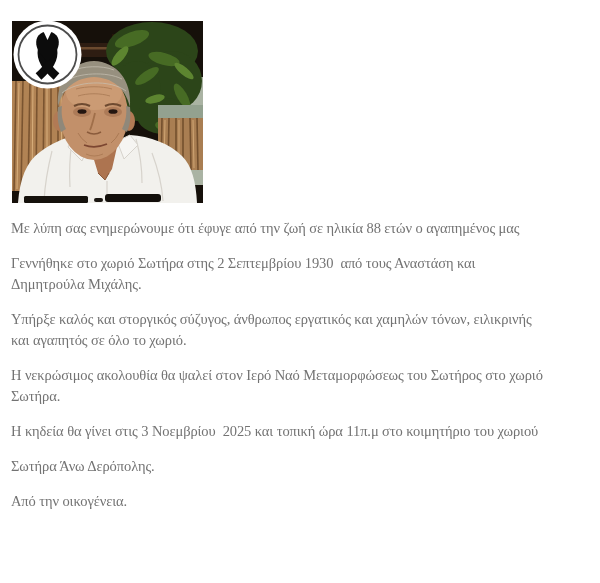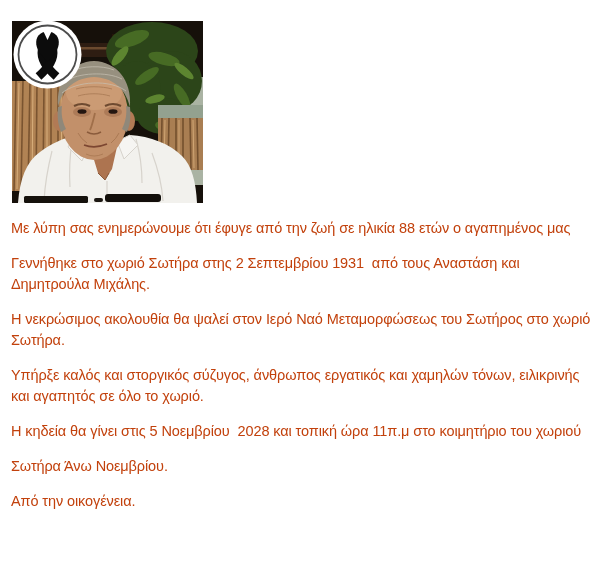--- a/index.html
+++ b/index.html
@@ -35,24 +35,25 @@
     top: -1px;
     width: 69px;
     height: 69px;
     display: block;
   }
   .announcement {
     position: absolute;
     left: 11px;
     right: 13px;
     top: 218px;
-    color: #c2410c;
+    color: #737373;
     font-size: 14.5px;
     line-height: 21px;
     letter-spacing: -0.1px;
+    font-family: Liberation Serif, serif;
   }
   .paragraph {
     margin: 0 0 14px 0;
   }
   .text-line {
     white-space: pre;
   }
 </style>
 </head>
 <body>
@@ -201,33 +202,33 @@
       <path d="M30,10.5 L39,10.5 L34.5,20 Z" fill="#ffffff"></path>
     </g>
   </svg>
 </div>
 
 <div class="announcement">
   <div class="paragraph">
     <div class="text-line">Με λύπη σας ενημερώνουμε ότι έφυγε από την ζωή σε ηλικία 88 ετών ο αγαπημένος μας</div>
   </div>
   <div class="paragraph">
-    <div class="text-line">Γεννήθηκε στο χωριό Σωτήρα στης 2 Σεπτεμβρίου 1931  από τους Αναστάση και</div>
+    <div class="text-line">Γεννήθηκε στο χωριό Σωτήρα στης 2 Σεπτεμβρίου 1930  από τους Αναστάση και</div>
     <div class="text-line">Δημητρούλα Μιχάλης.</div>
+  </div>
+  <div class="paragraph">
+    <div class="text-line">Υπήρξε καλός και στοργικός σύζυγος, άνθρωπος εργατικός και χαμηλών τόνων, ειλικρινής</div>
+    <div class="text-line">και αγαπητός σε όλο το χωριό.</div>
   </div>
   <div class="paragraph">
     <div class="text-line">Η νεκρώσιμος ακολουθία θα ψαλεί στον Ιερό Ναό Μεταμορφώσεως του Σωτήρος στο χωριό</div>
     <div class="text-line">Σωτήρα.</div>
   </div>
   <div class="paragraph">
-    <div class="text-line">Υπήρξε καλός και στοργικός σύζυγος, άνθρωπος εργατικός και χαμηλών τόνων, ειλικρινής</div>
-    <div class="text-line">και αγαπητός σε όλο το χωριό.</div>
-  </div>
-  <div class="paragraph">
-    <div class="text-line">Η κηδεία θα γίνει στις 5 Νοεμβρίου  2028 και τοπική ώρα 11π.μ στο κοιμητήριο του χωριού</div>
-  </div>
-  <div class="paragraph">
-    <div class="text-line">Σωτήρα Άνω Νοεμβρίου.</div>
+    <div class="text-line">Η κηδεία θα γίνει στις 3 Νοεμβρίου  2025 και τοπική ώρα 11π.μ στο κοιμητήριο του χωριού</div>
+  </div>
+  <div class="paragraph">
+    <div class="text-line">Σωτήρα Άνω Δερόπολης.</div>
   </div>
   <div class="paragraph">
     <div class="text-line">Από την οικογένεια.</div>
   </div>
 </div>
 
 </body></html>

